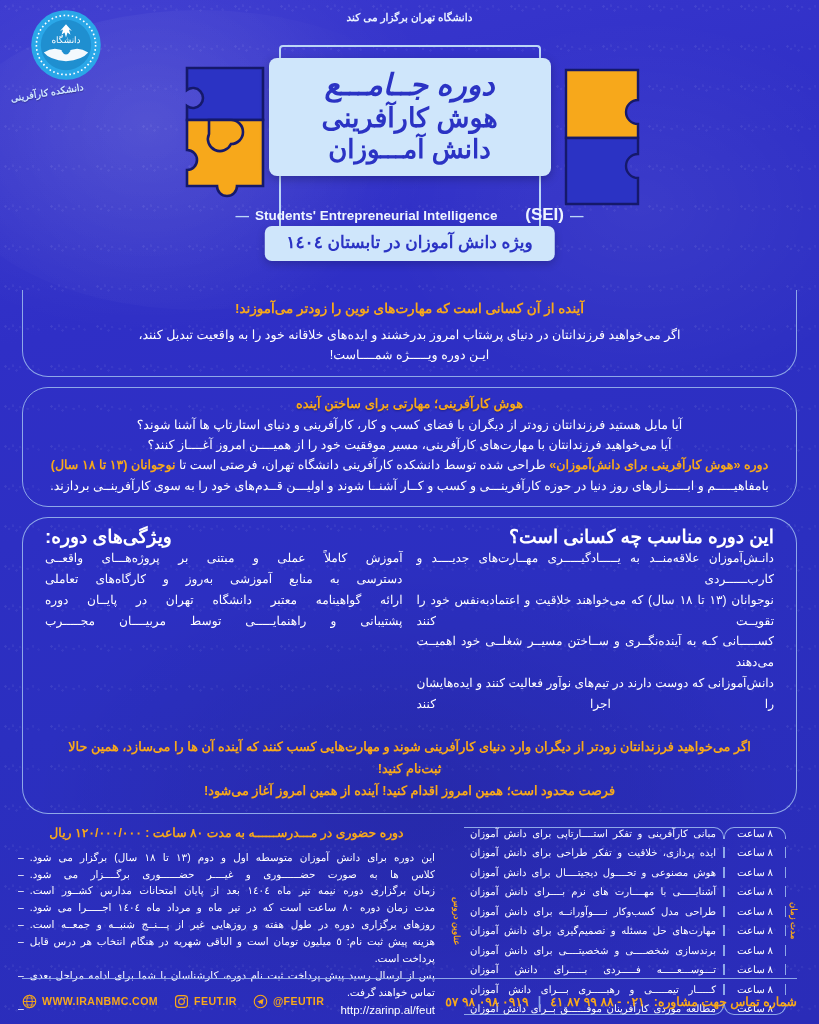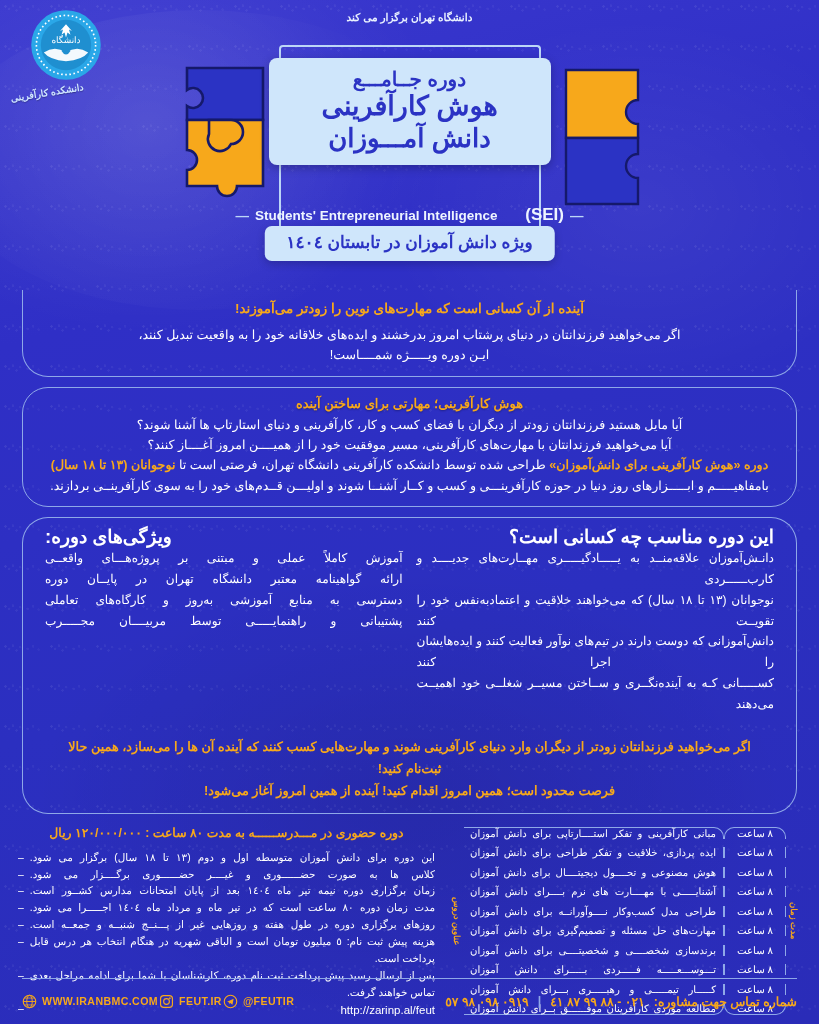--- a/index.html
+++ b/index.html
@@ -78,21 +78,21 @@
     position:absolute; top:58px; left:50%; transform:translateX(-50%);
     width:282px; padding:10px 12px 12px;
     background:#cfe6fb; border-radius:8px;
     text-align:center;
     box-shadow:0 3px 10px rgba(0,0,0,.25);
   }
   .title-line {
     color:#2b33c4; font-weight:700; line-height:1.16;
     letter-spacing:-.3px; white-space:nowrap;
   }
-  .title-line.l1 { font-size:20px; }
+  .title-line.l1 { font-size:30px;font-style:italic; }
   .title-line.l2 { font-size:27px; }
   .title-line.l3 { font-size:26px; }
 
   .subtitle-en {
     position:absolute; top:205px; left:0; right:0; text-align:center;
     direction:ltr; font-size:13.5px; font-weight:700; color:#eef5ff;
   }
   .subtitle-en .sei { font-size:17px;margin-left:24px; }
   .subtitle-en .dash { color:#bcd6f7; padding:0 6px; }
 
@@ -197,21 +197,21 @@
 
   
   .footer {
     position:absolute; bottom:0; right:0; left:0; height:46px;
     display:flex; align-items:center; padding:0 22px; gap:0;
   }
   .footer-line { position:absolute; top:0; right:22px; left:22px; height:1.4px; background:#8fa8e8; }
   .phones { display:flex; align-items:center; gap:9px; font-size:12.4px; font-weight:700; color:#f7a81b; }
   .phones .lbl { color:#f7a81b; }
   .phones .sep { color:#8fa8e8; }
-  .socials { margin-right:auto; display:flex; align-items:center; gap:1px; direction:ltr; }
+  .socials { margin-right:auto; display:flex; align-items:center; gap:16px; direction:ltr; }
   .social { display:flex; align-items:center; gap:5px; font-size:10.6px; font-weight:700; color:#f7a81b; letter-spacing:.4px; }
   .social svg { display:block; }
 </style>
 </head>
 <body>
 
 <div class="poster">
   <div class="worldmap"></div>
   <div class="faint-globe"></div>
 
@@ -282,30 +282,30 @@
   </div>
 
   <div class="frame open-bottom" style="margin-top:10px;">
     <div class="twocol">
 
       <div class="col">
         <h3>این دوره مناسب چه کسانی است؟</h3>
         <ul>
           <li>دانـش‌آموزان علاقه‌منــد به یـــــادگیـــــری مهــارت‌های جدیــــد و کارب‌ــــــردی</li>
           <li>نوجوانان (١٣ تا ١٨ سال) که می‌خواهند خلاقیت و اعتمادبه‌نفس خود را تقویــت کنند</li>
+          <li>کســـــانی کـه به آینده‌نگــری و ســاختن مسیــر شغلــی خود اهمیــت می‌دهند</li>
           <li>دانش‌آموزانی که دوست دارند در تیم‌های نوآور فعالیت کنند و ایده‌هایشان را اجرا کنند</li>
-          <li>کســـــانی کـه به آینده‌نگــری و ســاختن مسیــر شغلــی خود اهمیــت می‌دهند</li>
         </ul>
       </div>
       <div class="col left">
         <h3>ویژگی‌های دوره:</h3>
         <ul>
           <li>آموزش کاملاً عملی و مبتنی بر پروژه‌هـــای واقعــی</li>
+          <li>دسترسی به منابع آموزشی به‌روز و کارگاه‌های تعاملی</li>
           <li>ارائه گواهینامه معتبر دانشگاه تهران در پایــان دوره</li>
-          <li>دسترسی به منابع آموزشی به‌روز و کارگاه‌های تعاملی</li>
           <li>پشتیبانی و راهنمایـــــی توسط مربیــــان مجـــــرب</li>
         </ul>
       </div>
     </div>
   </div>
 
   <div class="cta">
     <p>اگر می‌خواهید فرزندانتان زودتر از دیگران وارد دنیای کارآفرینی شوند و مهارت‌هایی کسب کنند که آینده آن ها را می‌سازد، همین حالا ثبت‌نام کنید!</p>
     <p>فرصت محدود است؛ همین امروز اقدام کنید! آینده از همین امروز آغاز می‌شود!</p>
   </div>

